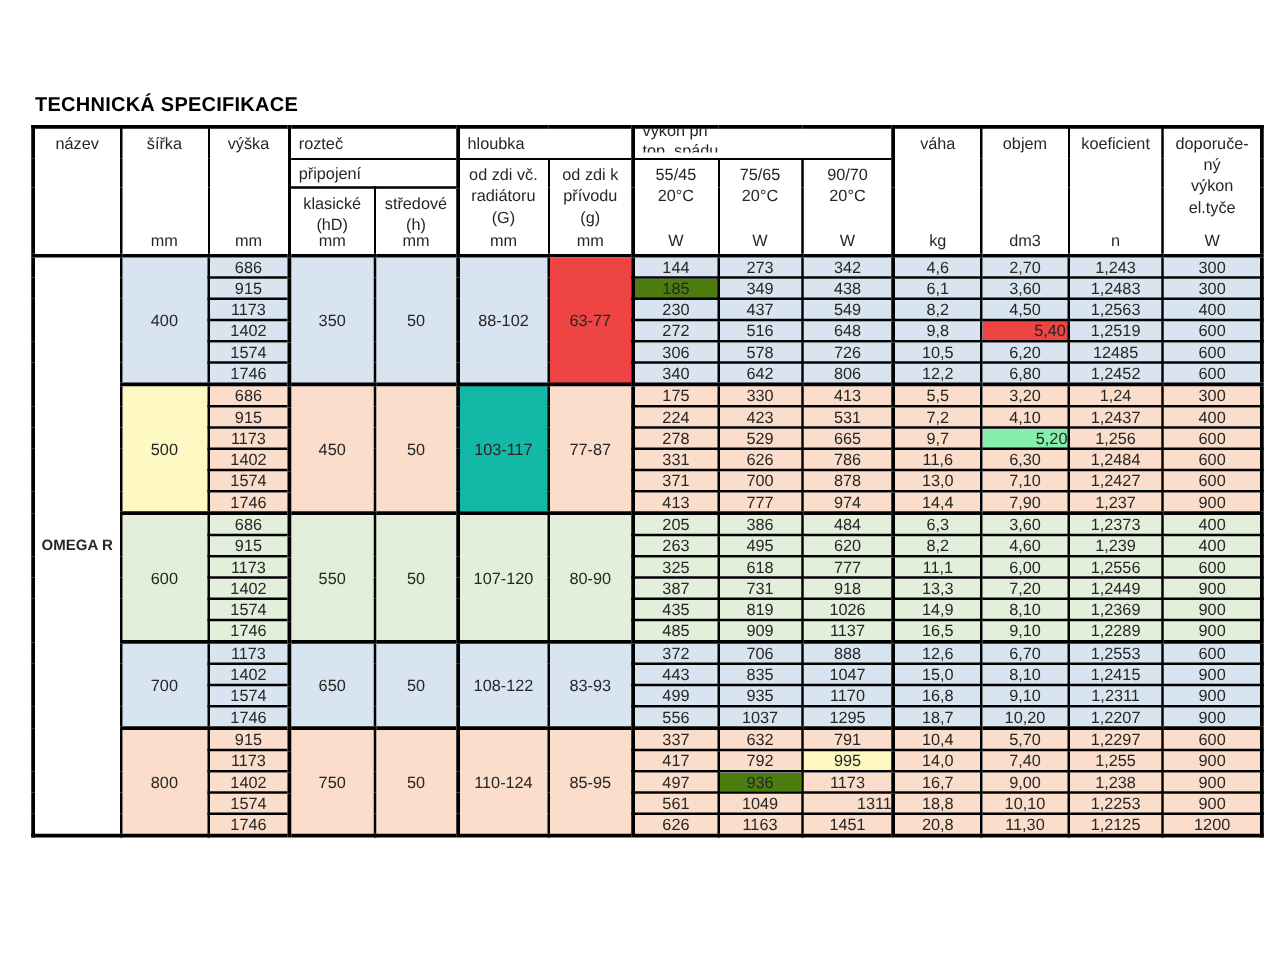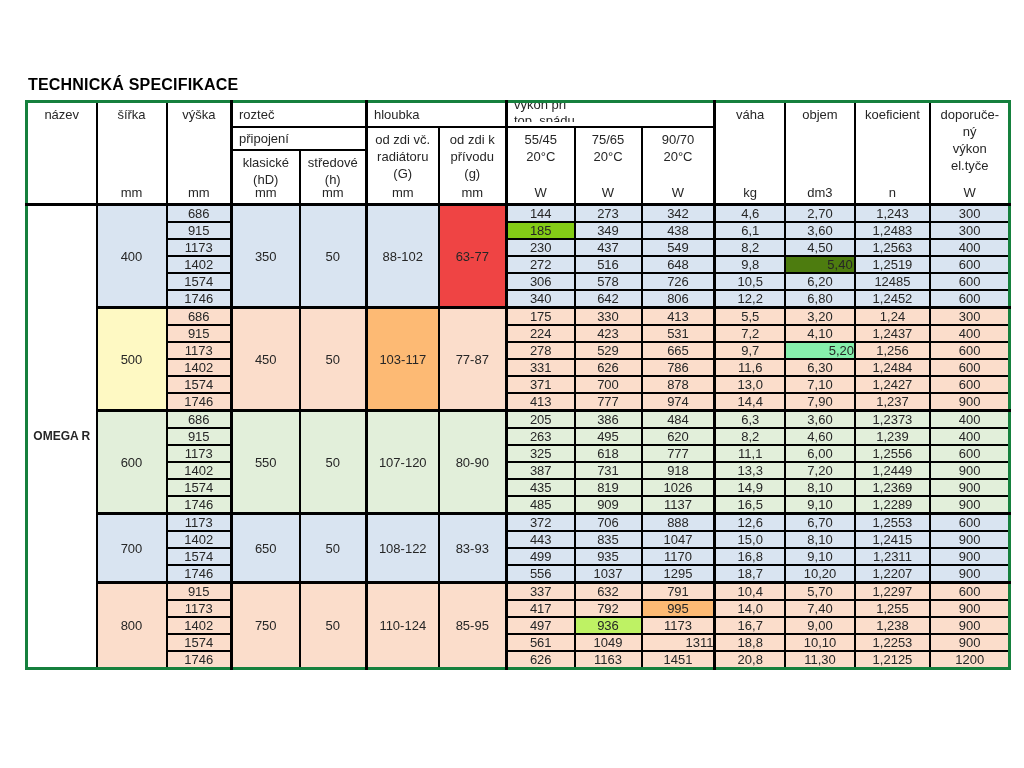--- a/index.html
+++ b/index.html
@@ -8,21 +8,21 @@
 
   .page-title {
     position:absolute; left:28px; top:76px;
     font-size:16px; font-weight:bold; color:#000;
     letter-spacing:0.2px;
   }
 
   table.spec {
     position:absolute; left:25px; top:100px;
     border-collapse:collapse; table-layout:fixed;
-    border:3px solid #15803d;
+    border:3px solid #000000;
   }
   th, td {
     border:2px solid #000;
     font-size:13px; font-weight:normal;
     text-align:center; vertical-align:middle;
     padding:0; overflow:hidden;
   }
   thead tr.h1 { height:25px; }
   thead tr.h2 { height:23px; }
   thead tr.h3 { height:55px; }
@@ -161,21 +161,21 @@
         <td style="background: rgb(217, 228, 241);">144</td>
         <td style="background: rgb(217, 228, 241);">273</td>
         <td class="sep-r" style="background: rgb(217, 228, 241);">342</td>
         <td style="background: rgb(217, 228, 241);">4,6</td>
         <td style="background: rgb(217, 228, 241);">2,70</td>
         <td style="background: rgb(217, 228, 241);">1,243</td>
         <td style="background: rgb(217, 228, 241);">300</td>
       </tr>
       <tr>
         <td class="sep-r" style="background: rgb(217, 228, 241);">915</td>
-        <td style="background: #84cc16;">185</td>
+        <td style="background: #4d7c0f;">185</td>
         <td style="background: rgb(217, 228, 241);">349</td>
         <td class="sep-r" style="background: rgb(217, 228, 241);">438</td>
         <td style="background: rgb(217, 228, 241);">6,1</td>
         <td style="background: rgb(217, 228, 241);">3,60</td>
         <td style="background: rgb(217, 228, 241);">1,2483</td>
         <td style="background: rgb(217, 228, 241);">300</td>
       </tr>
       <tr>
         <td class="sep-r" style="background: rgb(217, 228, 241);">1173</td>
         <td style="background: rgb(217, 228, 241);">230</td>
@@ -185,21 +185,21 @@
         <td style="background: rgb(217, 228, 241);">4,50</td>
         <td style="background: rgb(217, 228, 241);">1,2563</td>
         <td style="background: rgb(217, 228, 241);">400</td>
       </tr>
       <tr>
         <td class="sep-r" style="background: rgb(217, 228, 241);">1402</td>
         <td style="background: rgb(217, 228, 241);">272</td>
         <td style="background: rgb(217, 228, 241);">516</td>
         <td class="sep-r" style="background: rgb(217, 228, 241);">648</td>
         <td style="background: rgb(217, 228, 241);">9,8</td>
-        <td style="background: #4d7c0f; padding-left: 40px;">5,40</td>
+        <td style="background: #ef4444; padding-left: 40px;">5,40</td>
         <td style="background: rgb(217, 228, 241);">1,2519</td>
         <td style="background: rgb(217, 228, 241);">600</td>
       </tr>
       <tr>
         <td class="sep-r" style="background: rgb(217, 228, 241);">1574</td>
         <td style="background: rgb(217, 228, 241);">306</td>
         <td style="background: rgb(217, 228, 241);">578</td>
         <td class="sep-r" style="background: rgb(217, 228, 241);">726</td>
         <td style="background: rgb(217, 228, 241);">10,5</td>
         <td style="background: rgb(217, 228, 241);">6,20</td>
@@ -214,21 +214,21 @@
         <td style="background: rgb(217, 228, 241);">12,2</td>
         <td style="background: rgb(217, 228, 241);">6,80</td>
         <td style="background: rgb(217, 228, 241);">1,2452</td>
         <td style="background: rgb(217, 228, 241);">600</td>
       </tr>
       <tr class="group-start">
         <td rowspan="6" style="background: #fef9c3;">500</td>
         <td class="sep-r" style="background: rgb(251, 221, 203);">686</td>
         <td rowspan="6" style="background: rgb(251, 221, 203);">450</td>
         <td rowspan="6" class="sep-r" style="background: rgb(251, 221, 203);">50</td>
-        <td rowspan="6" style="background: #fdba74;">103-117</td>
+        <td rowspan="6" style="background: #14b8a6;">103-117</td>
         <td rowspan="6" class="sep-r" style="background: rgb(251, 221, 203);">77-87</td>
         <td style="background: rgb(251, 221, 203);">175</td>
         <td style="background: rgb(251, 221, 203);">330</td>
         <td class="sep-r" style="background: rgb(251, 221, 203);">413</td>
         <td style="background: rgb(251, 221, 203);">5,5</td>
         <td style="background: rgb(251, 221, 203);">3,20</td>
         <td style="background: rgb(251, 221, 203);">1,24</td>
         <td style="background: rgb(251, 221, 203);">300</td>
       </tr>
       <tr>
@@ -403,30 +403,30 @@
         <td class="sep-r" style="background: rgb(251, 221, 203);">791</td>
         <td style="background: rgb(251, 221, 203);">10,4</td>
         <td style="background: rgb(251, 221, 203);">5,70</td>
         <td style="background: rgb(251, 221, 203);">1,2297</td>
         <td style="background: rgb(251, 221, 203);">600</td>
       </tr>
       <tr>
         <td class="sep-r" style="background: rgb(251, 221, 203);">1173</td>
         <td style="background: rgb(251, 221, 203);">417</td>
         <td style="background: rgb(251, 221, 203);">792</td>
-        <td class="sep-r" style="background: #fdba74;">995</td>
+        <td class="sep-r" style="background: #fef9c3;">995</td>
         <td style="background: rgb(251, 221, 203);">14,0</td>
         <td style="background: rgb(251, 221, 203);">7,40</td>
         <td style="background: rgb(251, 221, 203);">1,255</td>
         <td style="background: rgb(251, 221, 203);">900</td>
       </tr>
       <tr>
         <td class="sep-r" style="background: rgb(251, 221, 203);">1402</td>
         <td style="background: rgb(251, 221, 203);">497</td>
-        <td style="background: #bef264;">936</td>
+        <td style="background: #4d7c0f;">936</td>
         <td class="sep-r" style="background: rgb(251, 221, 203);">1173</td>
         <td style="background: rgb(251, 221, 203);">16,7</td>
         <td style="background: rgb(251, 221, 203);">9,00</td>
         <td style="background: rgb(251, 221, 203);">1,238</td>
         <td style="background: rgb(251, 221, 203);">900</td>
       </tr>
       <tr>
         <td class="sep-r" style="background: rgb(251, 221, 203);">1574</td>
         <td style="background: rgb(251, 221, 203);">561</td>
         <td style="background: rgb(251, 221, 203);">1049</td>

